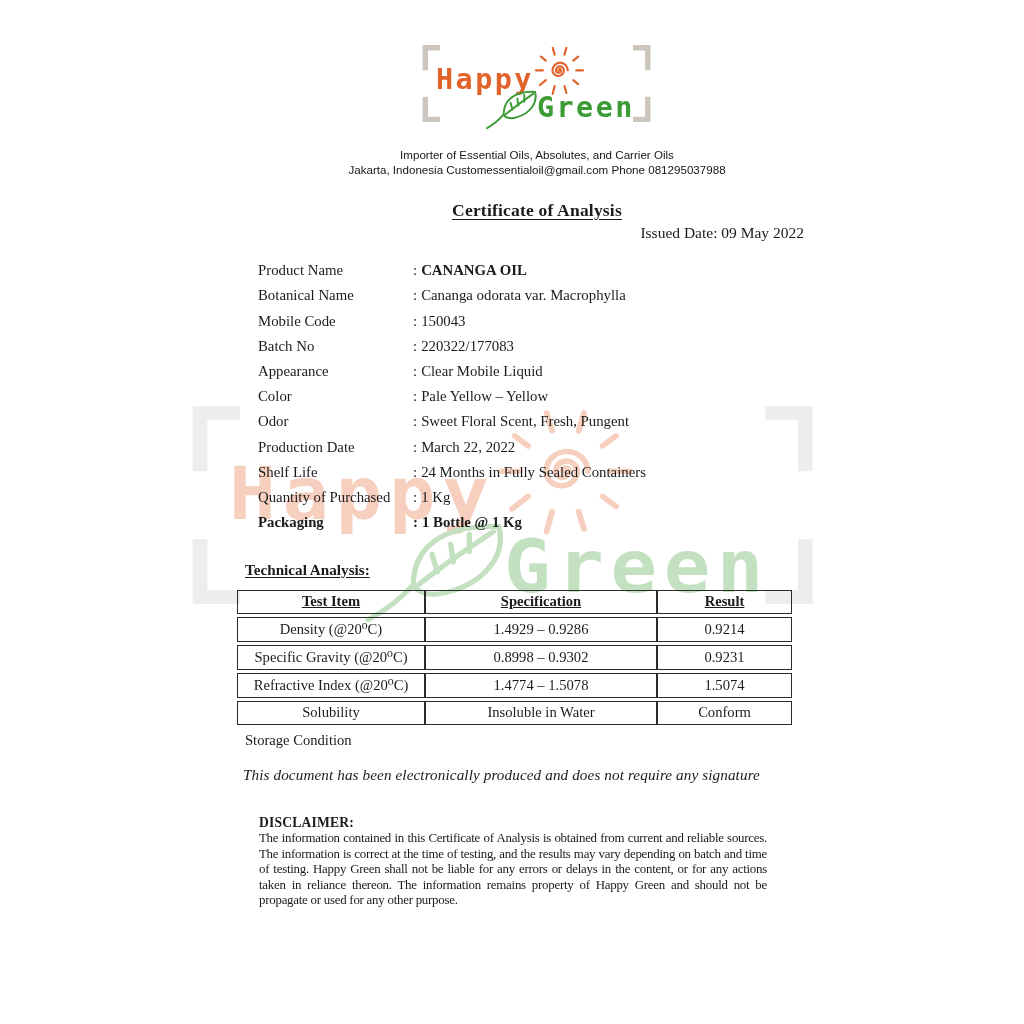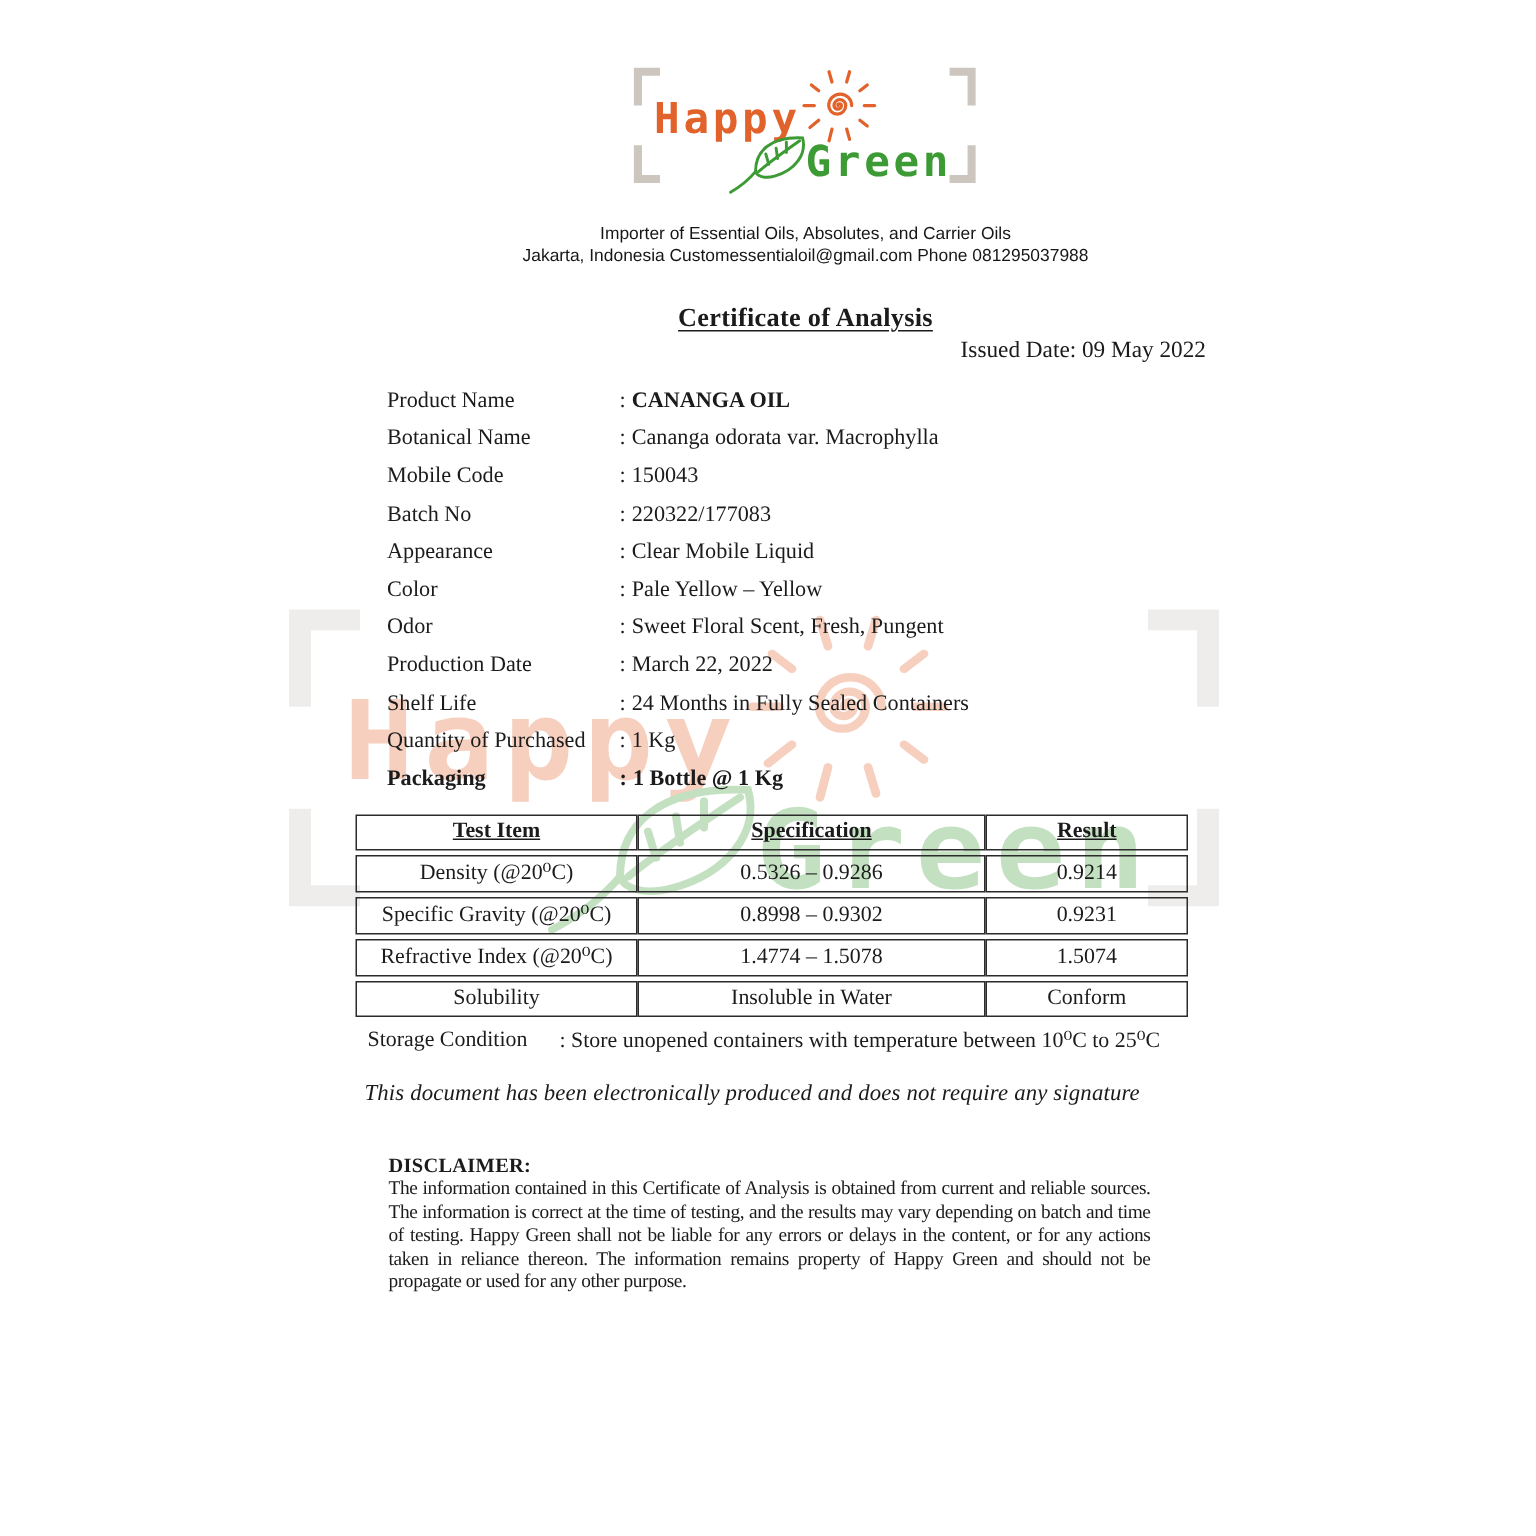--- a/index.html
+++ b/index.html
@@ -26,21 +26,21 @@
   }
   .doc-title {
     margin-top:23px; font-size:17.5px; font-weight:bold;
     text-decoration:underline; text-underline-offset:3px;
     letter-spacing:0.2px;
   }
   .issued { margin-top:3px; padding-right:220px; text-align:right; font-size:15.5px; }
 
   
   .fields { margin:12px 0 0 258px; }
-  .frow { display:flex; height:25.2px; align-items:center; font-size:14.8px; }
+  .frow { display:flex; height:25.2px; align-items:flex-end; font-size:14.8px; }
   .frow .lbl { width:155px; flex:0 0 155px; }
   .frow .val { white-space:nowrap; }
   .frow .colon { margin-right:4px; }
   .b { font-weight:bold; }
   .i { }
 
   
   .tech-heading {
     margin:30px 0 0 245px; font-size:15.2px; font-weight:bold;
     text-decoration:underline; text-underline-offset:2px; display:inline-block;
@@ -182,38 +182,41 @@
           <span class="colon">:</span>
           <span class="val">1 Kg</span>
         </div>
         <div class="frow">
           <span class="lbl b">Packaging</span>
           <span class="colon b">:</span>
           <span class="val b">1 Bottle @ 1 Kg</span>
         </div>
       </div>
 
+    <div>
+      <span class="tech-heading">Technical Analysis:</span>
+    </div>
 
     <table class="tech">
       <colgroup>
           <col class="c1">
           <col class="c2">
           <col class="c3">
         </colgroup>
       <thead>
           <tr id="tech-head">
             <th>Test Item</th>
             <th>Specification</th>
             <th>Result</th>
           </tr>
         </thead>
       <tbody id="tech-body">
           <tr>
             <td>Density (@20⁰C)</td>
-            <td>0.5326 – 0.9286</td>
+            <td>1.4929 – 0.9286</td>
             <td>0.9214</td>
           </tr>
           <tr>
             <td>Specific Gravity (@20⁰C)</td>
             <td>0.8998 – 0.9302</td>
             <td>0.9231</td>
           </tr>
           <tr>
             <td>Refractive Index (@20⁰C)</td>
             <td>1.4774 – 1.5078</td>
@@ -222,21 +225,20 @@
           <tr>
             <td>Solubility</td>
             <td>Insoluble in Water</td>
             <td>Conform</td>
           </tr>
         </tbody>
     </table>
 
     <div class="storage">
       <span class="lbl">Storage Condition</span>
-      <span>: Store unopened containers with temperature between 10⁰C to 25⁰C</span>
     </div>
 
     <div class="sig-note">This document has been electronically produced and does not require any signature</div>
 
     <div class="disclaimer">
       <div class="dh">DISCLAIMER:</div>
       <div class="db">The information contained in this Certificate of Analysis is obtained from current and reliable sources. The information is correct at the time of testing, and the results may vary depending on batch and time of testing.  Happy Green shall not be liable for any errors or delays in the content, or for any actions taken in reliance thereon. The information remains property of Happy Green and should not be propagate or used for any other purpose.</div>
     </div>
   </div>
 </div>

